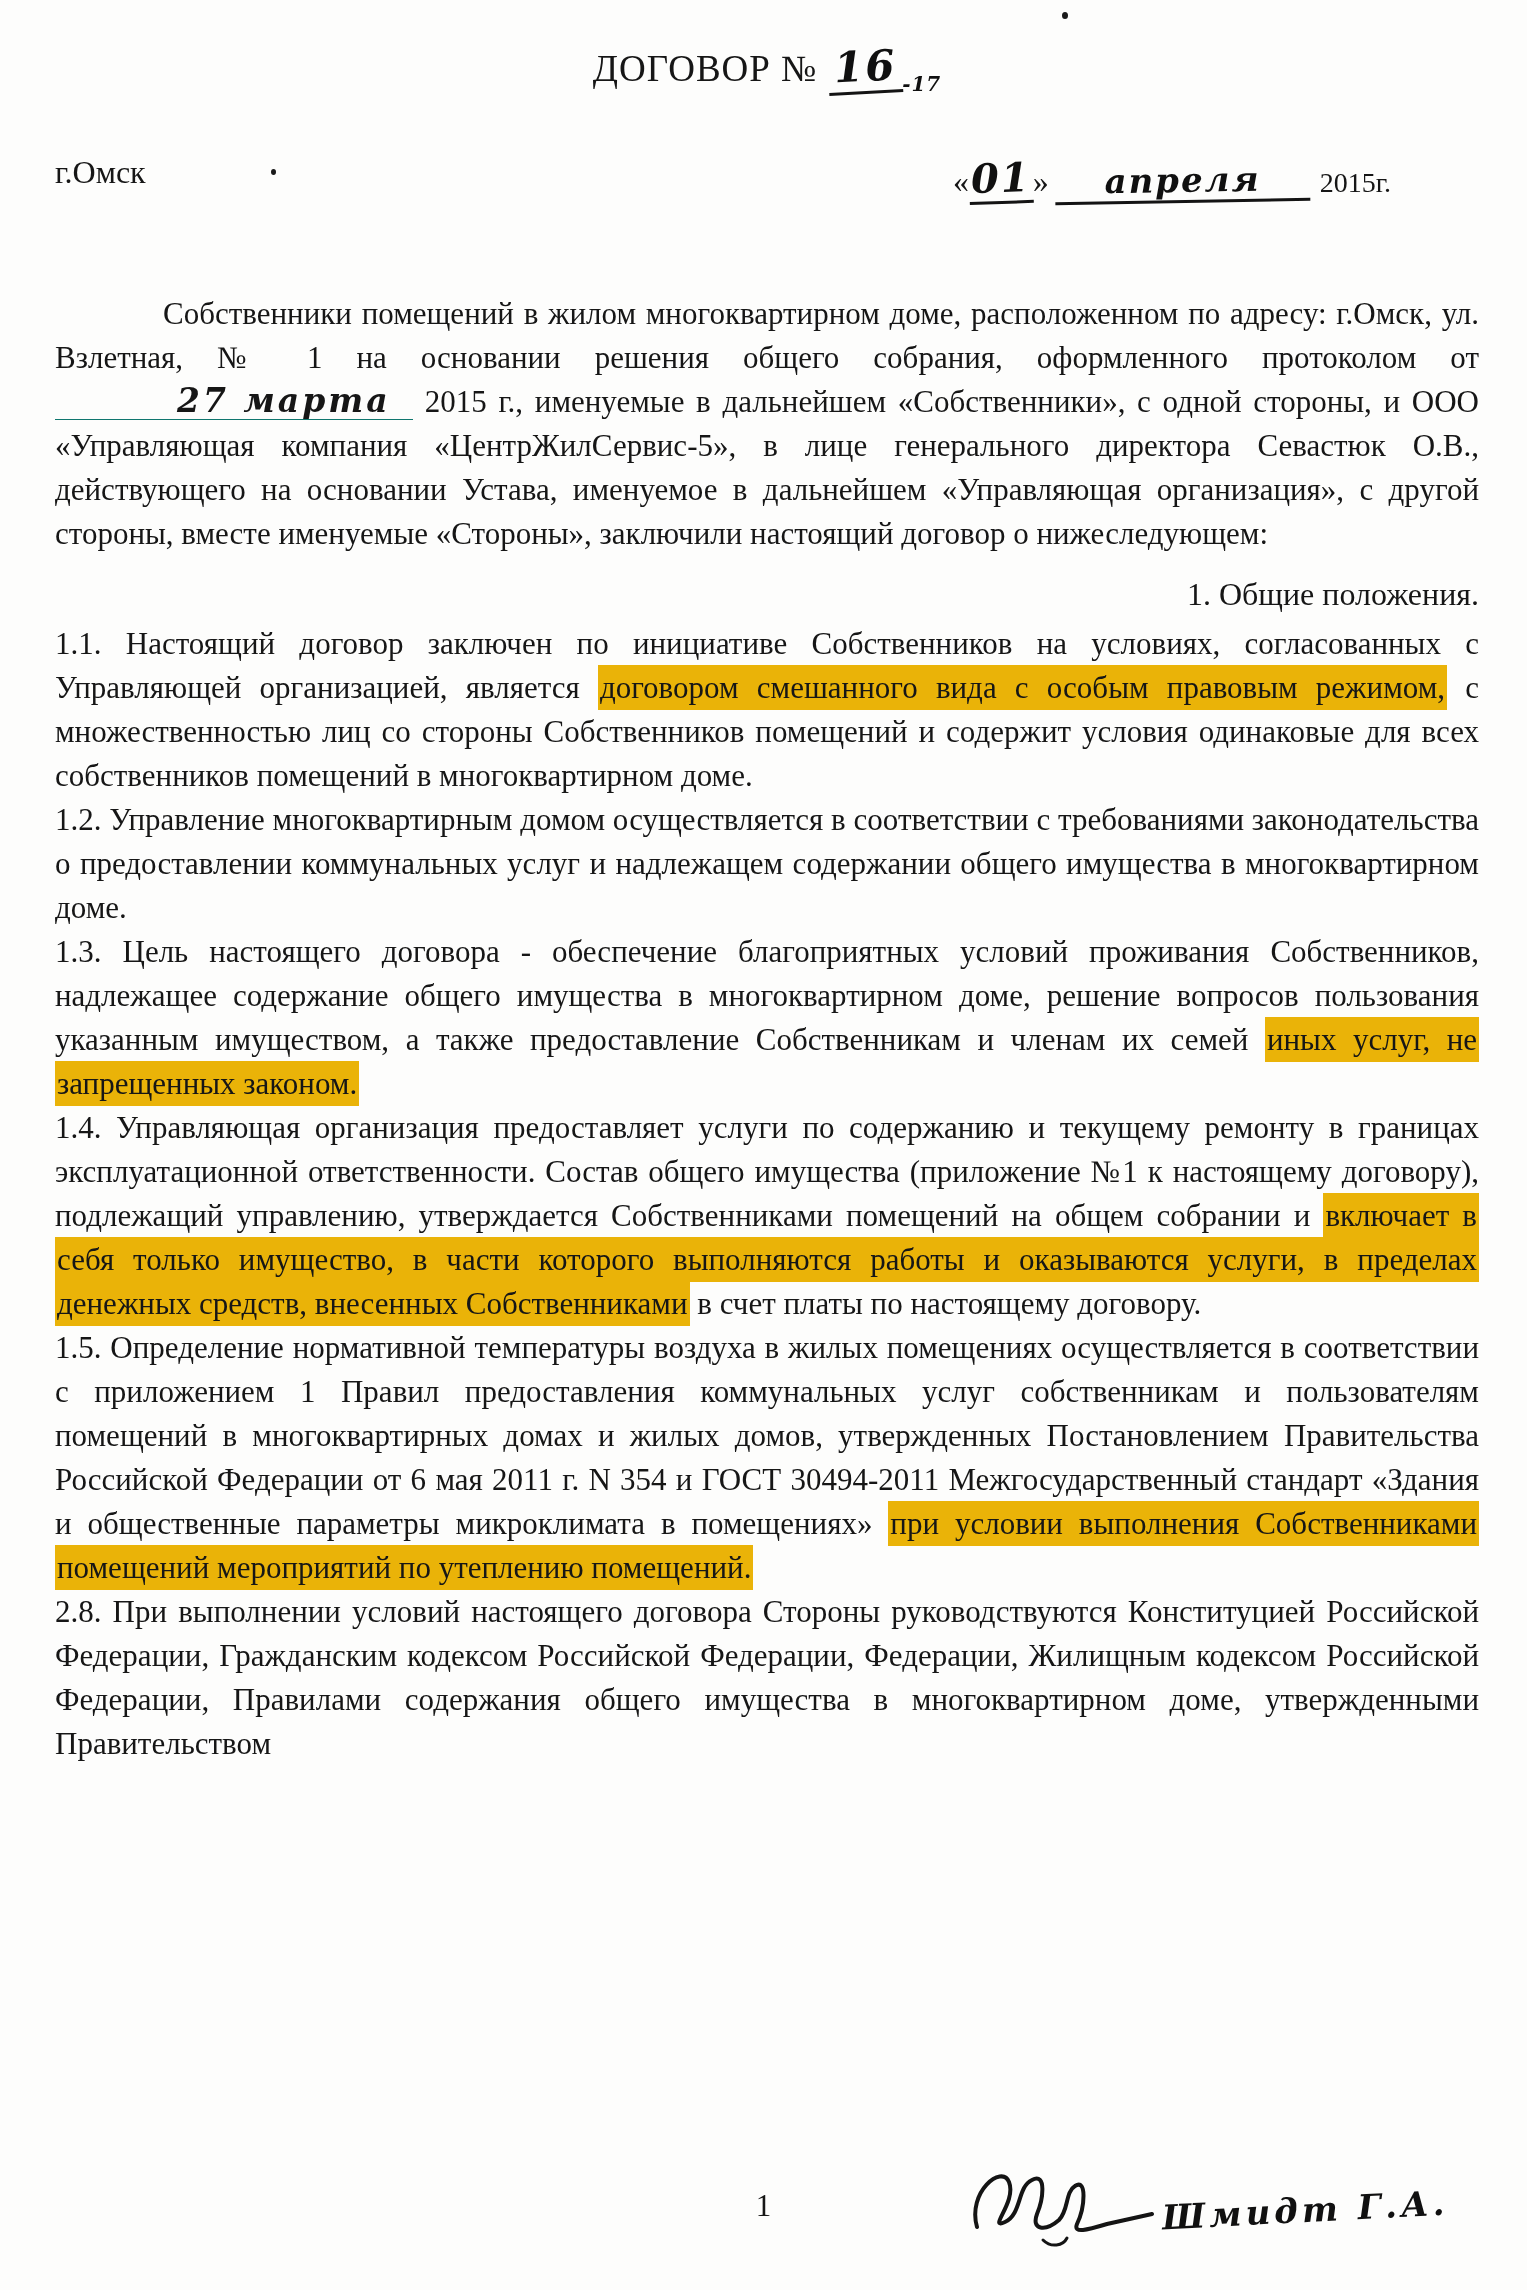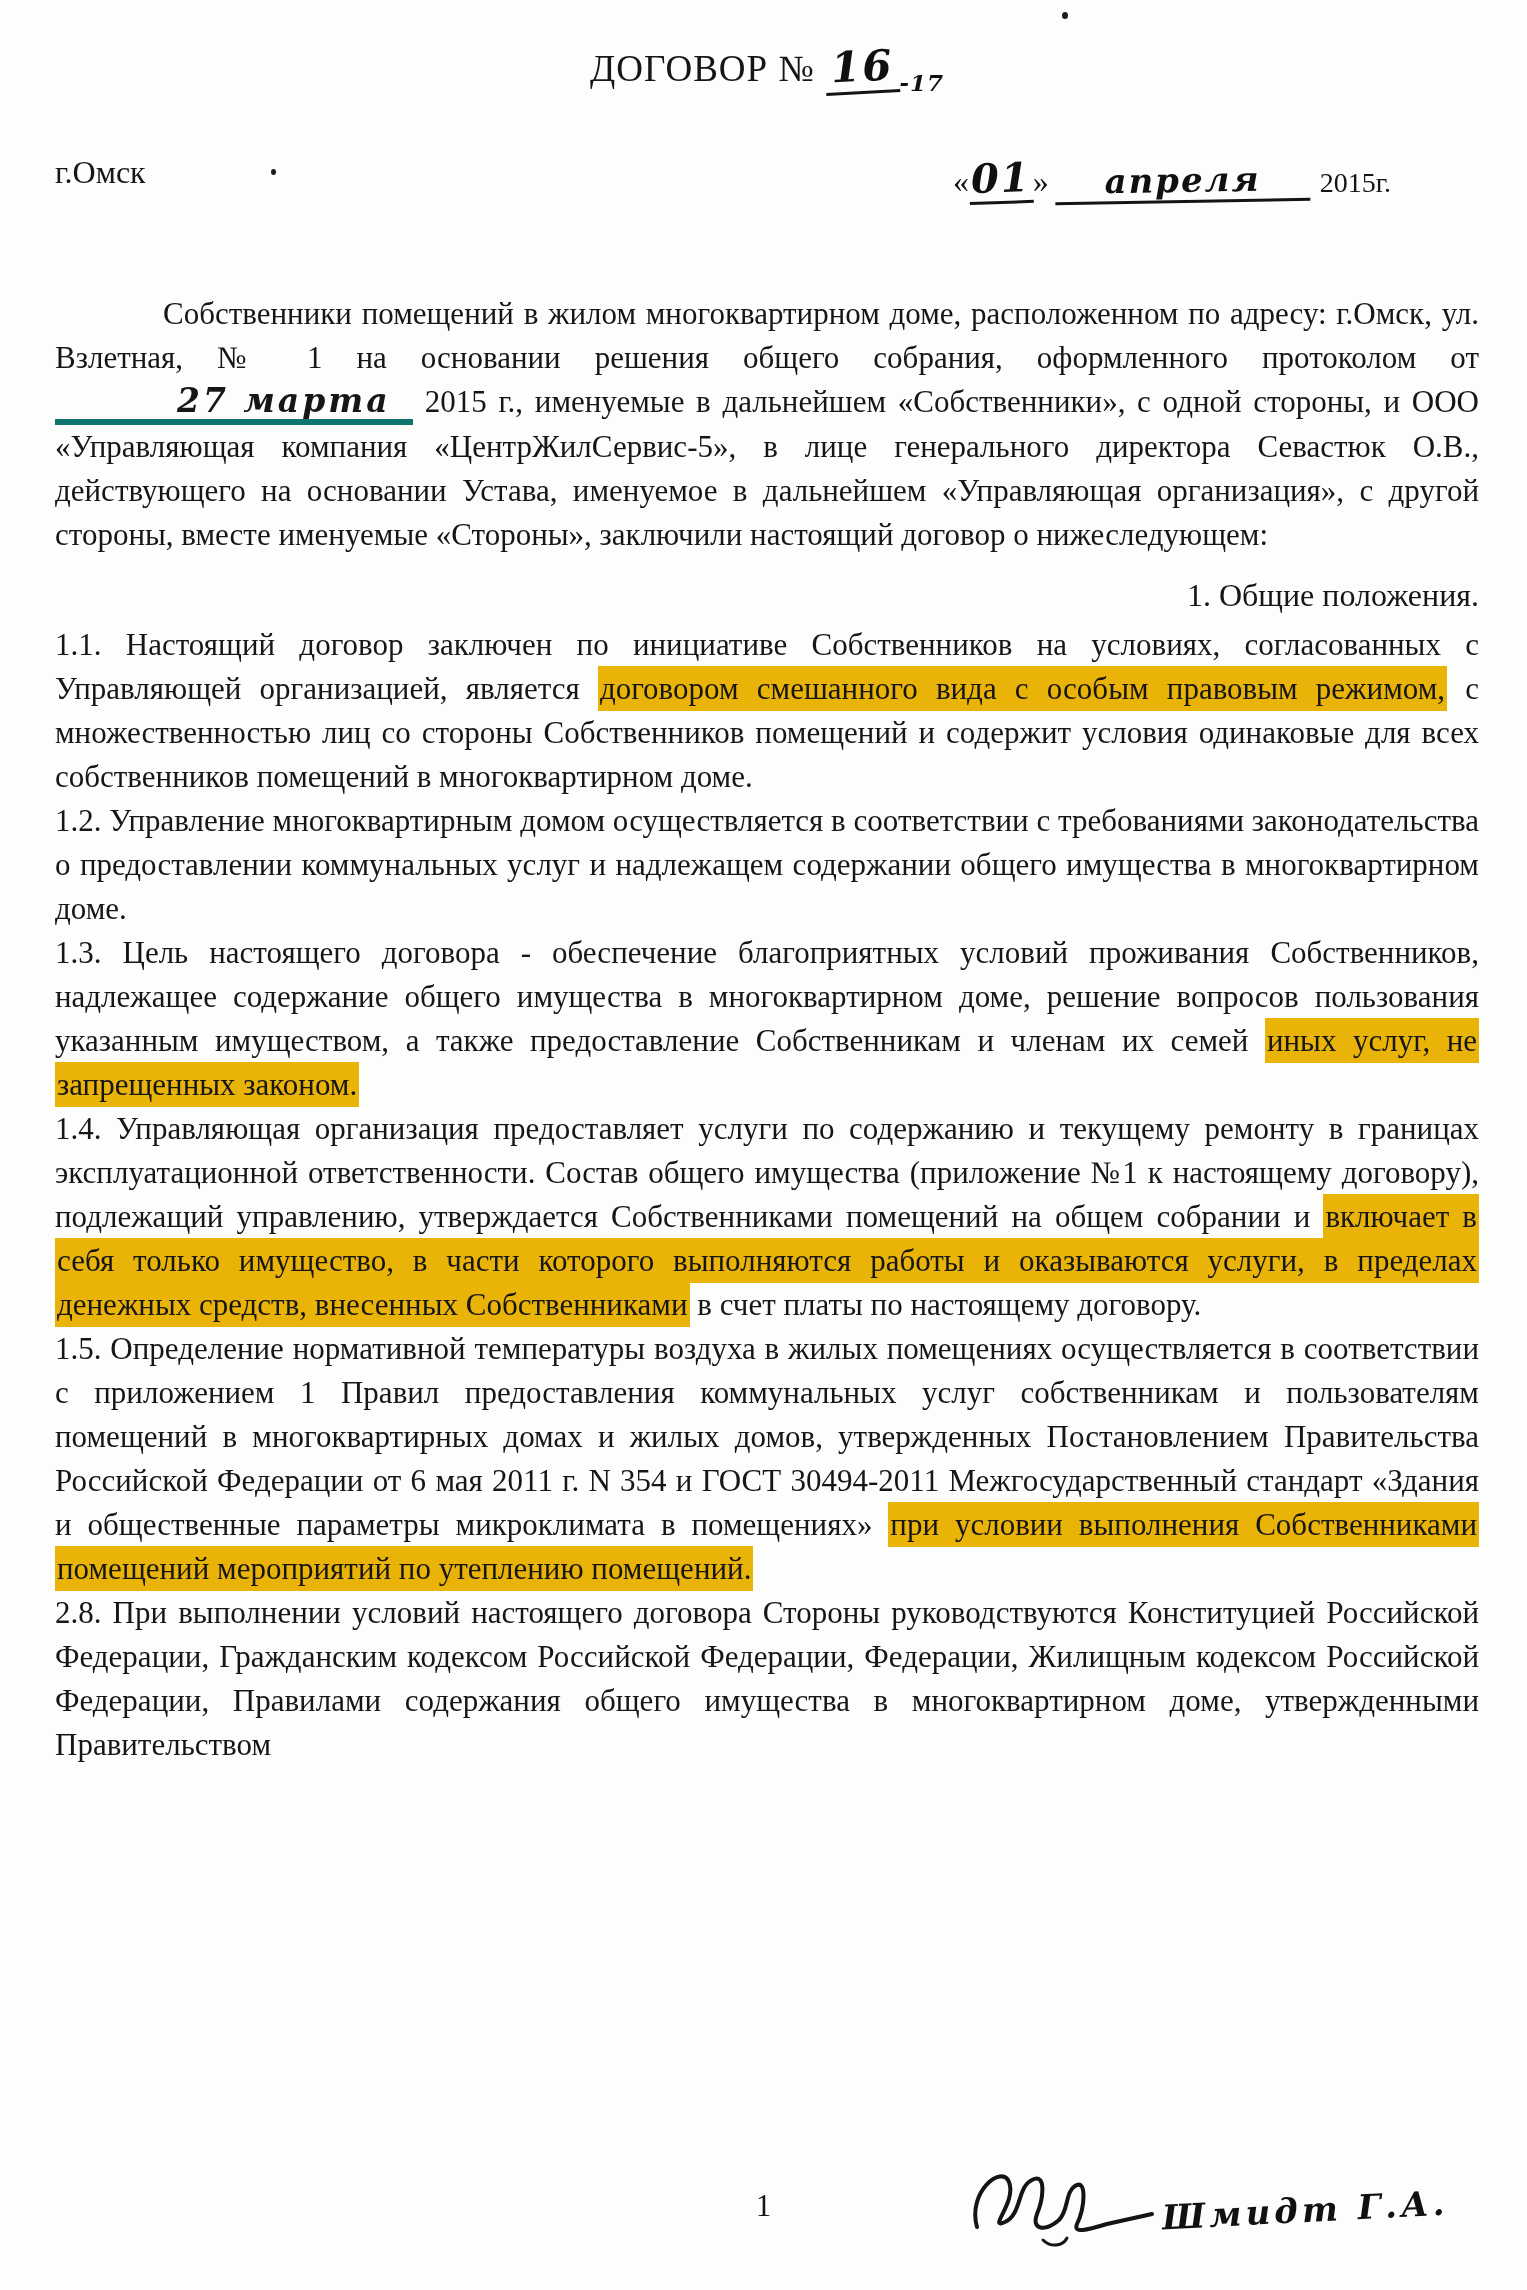--- a/index.html
+++ b/index.html
@@ -25,21 +25,21 @@
     color:#101010;
   }
   .num-main{
     font-size:42px;
     border-bottom:3px solid #141414;
     padding:0 6px;
     display:inline-block;
     transform:rotate(-3deg);
   }
   .num-suffix{
-    font-size:23px;
+    font-size:20px;
     vertical-align:-10px;
     letter-spacing:1px;
   }
   .city-date-row{
     display:flex;
     justify-content:space-between;
     align-items:flex-start;
     margin-top:58px;
     padding-right:88px;
     font-size:32px;
@@ -80,21 +80,21 @@
   }
   .seg-hwfill{
     font-family:"DejaVu Serif", serif;
     font-style:italic;
     font-weight:600;
     letter-spacing:3px;
     display:inline-block;
     min-width:330px;
     text-align:left;
     padding:0 14px;
-    border-bottom:6px solid #0f766e;
+    border-bottom:1px solid #0f766e;
     font-size:33px;
     line-height:36px;
   }
   
   .page-number{
     position:absolute;
     left:0;right:0;
     bottom:66px;
     text-align:center;
     font-size:31px;

